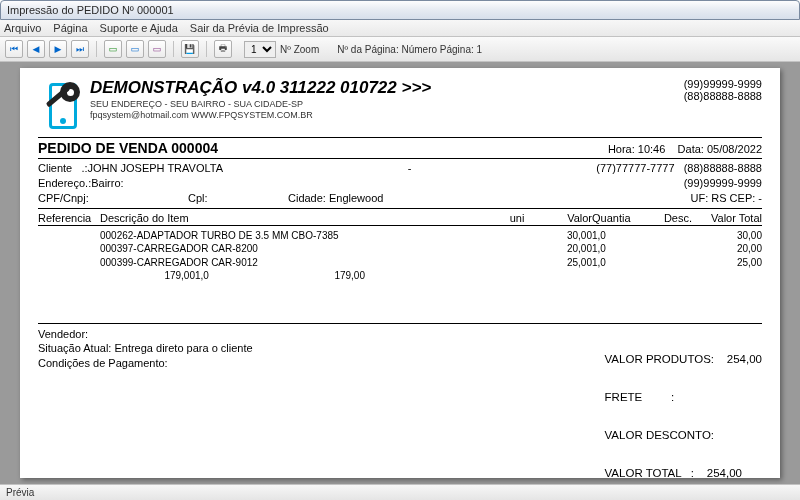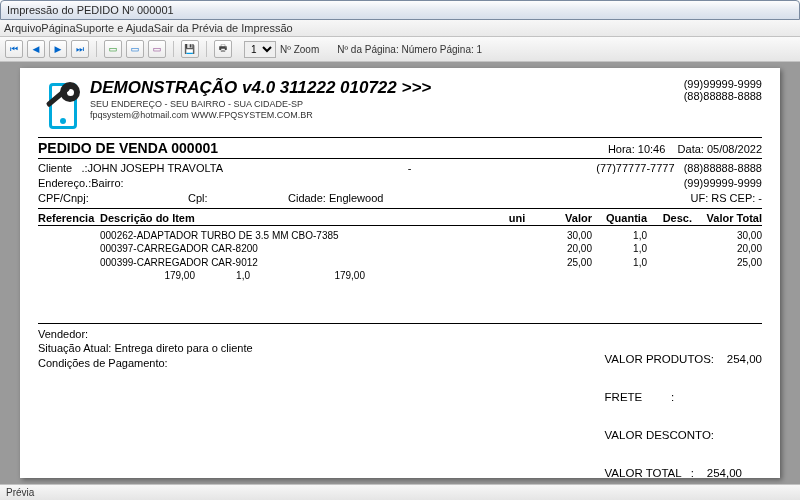--- a/index.html
+++ b/index.html
@@ -1,19 +1,19 @@
 <!DOCTYPE html>
 <html><head>
 <meta charset="utf-8">
 <style>
 *{margin:0;padding:0;box-sizing:border-box;font-family:Tahoma,Arial,sans-serif}
 body{background:#b8b8b8;width:800px;height:500px;overflow:hidden;font-size:10px}
 .window{background:#fff;width:100%;height:100%;display:flex;flex-direction:column}
 .titlebar{background:linear-gradient(#fdfdfe,#e8ecf3 45%,#d7dfeb);border:1px solid #7a8aa0;border-radius:4px 4px 0 0;padding:3px 6px;font-size:11px;color:#2a2a2a}
-.menubar{background:linear-gradient(#f7f7f7,#e9e9e9);border-bottom:1px solid #c2c2c2;padding:2px 4px;display:flex;font-size:11px;color:#333}
+.menubar{background:linear-gradient(#f7f7f7,#e9e9e9);border-bottom:1px solid #c2c2c2;padding:2px 4px;display:flex;gap:12px;font-size:11px;color:#333}
 .menubar span{cursor:default}
 .toolbar{background:linear-gradient(#fafafa,#e6e6e6);border-bottom:1px solid #c2c2c2;padding:3px 5px;display:flex;align-items:center;gap:4px}
 .tbtn{width:18px;height:18px;border:1px solid #b0b0b0;border-radius:2px;background:linear-gradient(#fff,#ececec);display:flex;align-items:center;justify-content:center;font-size:9px;color:#444}
 .tbtn.blue{color:#0066cc}
 .tbtn.green{color:#1a8a1a}
 .tbtn.purple{color:#8a3a8a}
 .tbtn.red{color:#cc3333}
 .zoom{margin-left:8px;display:flex;align-items:center;gap:4px;font-size:10px;color:#333}
 .zoom select{font-size:10px;border:1px solid #b0b0b0;padding:1px 2px}
 .pagenum{margin-left:14px;font-size:10px;color:#333}
@@ -32,26 +32,26 @@
 .caddr{font-size:9px;color:#333;margin-top:1px}
 .phones{text-align:right;font-size:11px}
 .order-title{display:flex;justify-content:space-between;align-items:baseline;border-bottom:1.5px solid #000;padding:2px 0}
 .ptitle{font-size:14px;font-weight:bold}
 .pright{font-size:11px}
 .cust-block{border-bottom:1px solid #000;padding:2px 0;font-size:11px;line-height:1.35}
 .cust-row{display:flex}
 .cust-row .lbl{white-space:pre}
 .cust-row .mid{flex:1}
 .cust-phones{text-align:right;white-space:pre}
-.thead{display:flex;font-size:11px;font-weight:bold;border-bottom:1.5px solid #000;padding:3px 0 1px}
+.thead{display:flex;font-size:11px;font-weight:normal;border-bottom:1.5px solid #000;padding:3px 0 1px}
 .col-ref{width:62px}
 .col-desc{flex:1}
 .col-uni{width:40px;text-align:center}
 .col-val{width:55px;text-align:right}
-.col-qty{width:55px;text-align:right}
+.col-qty{width:55px;text-align:left}
 .col-disc{width:45px;text-align:right}
 .col-tot{width:70px;text-align:right}
 .items{font-family:'Courier New',monospace;font-size:10px;padding:3px 0 40px}
 .item-row{display:flex;line-height:1.35}
 .foot{border-top:1px solid #000;padding-top:3px;font-size:11px;display:flex}
 .foot-left{flex:1;line-height:1.35}
 .foot-right{font-family:'Courier New',monospace;font-size:11.5px;white-space:pre;text-align:left}
 .status{background:linear-gradient(#f7f7f7,#e5e5e5);border-top:1px solid #c2c2c2;padding:2px 6px;font-size:10px;color:#333}
 </style>
 </head>
@@ -97,21 +97,21 @@
      <div class="cname">DEMONSTRAÇÃO v4.0 311222 010722 &gt;&gt;&gt;</div>
      <div class="caddr">SEU ENDEREÇO - SEU BAIRRO - SUA CIDADE-SP</div>
      <div class="caddr">fpqsystem@hotmail.com   WWW.FPQSYSTEM.COM.BR</div>
     </div>
     <div class="phones">
      <div>(99)99999-9999</div>
      <div>(88)88888-8888</div>
     </div>
    </div>
    <div class="order-title">
-    <div class="ptitle">PEDIDO DE VENDA 000001</div>
+    <div class="ptitle">PEDIDO DE VENDA 000004</div>
     <div class="pright"><span>Hora: 10:46</span>&nbsp;&nbsp;&nbsp;&nbsp;<span>Data: 05/08/2022</span></div>
    </div>
    <div class="cust-block">
     <div class="cust-row">
      <span class="lbl">Cliente   .:</span>
      <span> JOHN JOSEPH TRAVOLTA</span>
      <span class="mid" style="text-align:center">-</span>
      <span class="cust-phones">(77)77777-7777   (88)88888-8888</span>
     </div>
     <div class="cust-row">

